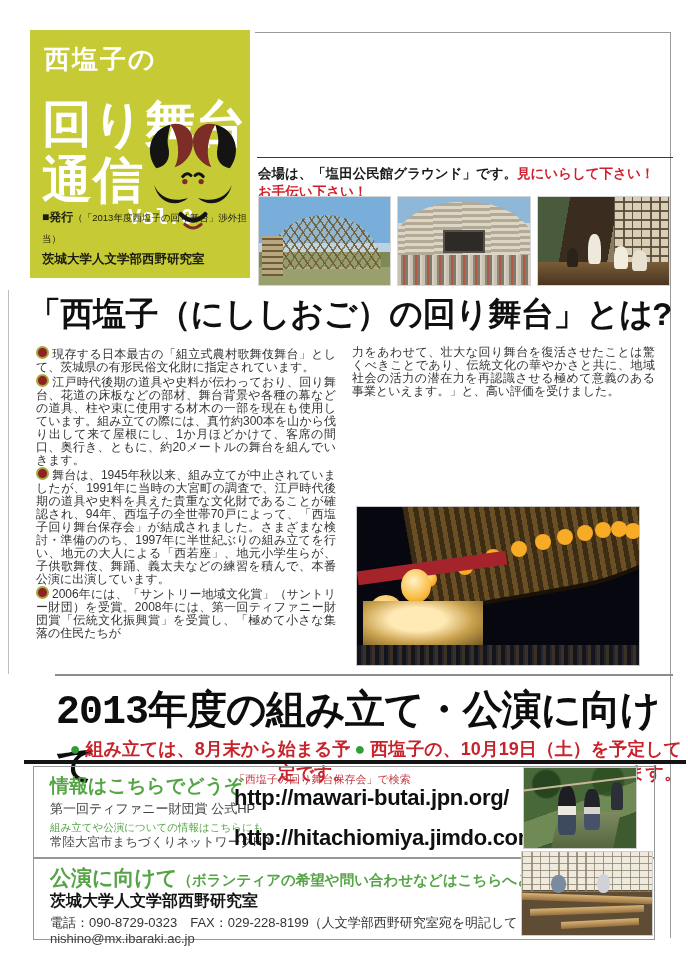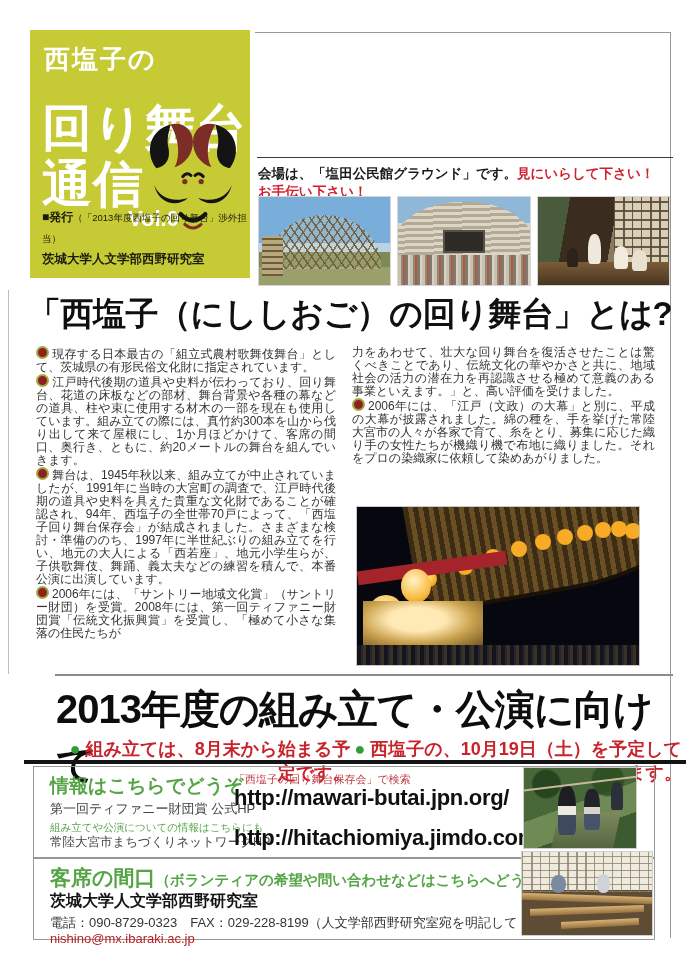--- a/index.html
+++ b/index.html
@@ -1,18 +1,18 @@
 <!DOCTYPE html>
 <html><head>
 <meta charset="utf-8">
 <style>
   html,body{margin:0;padding:0;background:#ffffff;}
   .page{position:relative;width:688px;height:972px;background:#fff;overflow:hidden;
         font-family:"Liberation Sans","DejaVu Sans",sans-serif;color:#222;}
-  .serif{font-family:Liberation Sans, sans-serif;}
+  .serif{font-family:Liberation Mono, monospace;}
 
   
   .frame-top{position:absolute;left:255px;top:32px;width:415px;height:1px;background:#9a9a9a;}
   .frame-right{position:absolute;left:670px;top:32px;width:1px;height:906px;background:#9a9a9a;}
   .frame-left{position:absolute;left:8px;top:290px;width:1px;height:384px;background:#bdbdbd;}
 
   
   .masthead{position:absolute;left:30px;top:30px;width:220px;height:248px;background:#c6cb35;}
   .mh-small{position:absolute;left:14px;top:12px;font-weight:bold;font-size:26px;color:#fff;letter-spacing:2px;}
   .mh-big{position:absolute;left:12px;top:46px;font-weight:bold;font-size:50px;line-height:56px;color:#fff;letter-spacing:1px;white-space:pre-line;margin-top:24px;}
@@ -118,21 +118,21 @@
   .search-hint{position:absolute;left:200px;top:5px;font-size:11px;color:#c03a42;}
   .url{position:absolute;font-size:22px;font-weight:bold;color:#101010;letter-spacing:-0.3px;}
   .url1{left:200px;top:18px;}
   .more-label{position:absolute;left:16px;top:54px;font-size:10.5px;color:#55a546;}
   .network-label{position:absolute;left:16px;top:67px;font-size:12.5px;color:#444;}
   .url2{left:200px;top:58px;}
   .contact-h{position:absolute;left:16px;top:97px;font-size:21px;font-weight:bold;color:#55a546;}
   .contact-h .note{font-size:14.5px;font-weight:bold;}
   .office{position:absolute;left:16px;top:124px;font-size:16px;font-weight:bold;color:#141414;}
   .phone{position:absolute;left:16px;top:147px;font-size:13px;color:#333;}
-  .email{position:absolute;left:16px;top:164px;font-size:13px;color:#b91c1c;}
+  .email{position:absolute;left:16px;top:164px;font-size:13px;color:#404040;}
 
   
   .ph-forest{position:absolute;left:523px;top:767px;width:112px;height:80px;overflow:hidden;border:1px solid #cfcfcf;
       background:
         radial-gradient(circle at 20% 20%,rgba(30,60,25,.8) 0 12%,transparent 14%),
         radial-gradient(circle at 75% 15%,rgba(40,75,30,.8) 0 14%,transparent 16%),
         linear-gradient(160deg,#49683a 0 45%,#6f8a55 45% 70%,#3d5a30 70% 100%);}
   .ph-forest .path{position:absolute;left:28%;bottom:0;width:55%;height:45%;background:linear-gradient(#7d8a60,#55663f);transform:skewX(-12deg);}
   .ph-forest .pole{position:absolute;left:-4%;top:18%;width:115%;height:2px;background:#cbb79a;transform:rotate(-7deg);}
   .ph-forest .fig{position:absolute;border-radius:40% 40% 15% 15%;}
@@ -221,21 +221,20 @@
 
   <div class="col col-l">
     <p><span class="bullet-icon"></span><span>現存する日本最古の「組立式農村歌舞伎舞台」として、茨城県の有形民俗文化財に指定されています。</span></p>
     <p><span class="bullet-icon"></span><span>江戸時代後期の道具や史料が伝わっており、回り舞台、花道の床板などの部材、舞台背景や各種の幕などの道具、柱や束に使用する材木の一部を現在も使用しています。組み立ての際には、真竹約300本を山から伐り出して来て屋根にし、1か月ほどかけて、客席の間口、奥行き、ともに、約20メートルの舞台を組んでいきます。</span></p>
     <p><span class="bullet-icon"></span><span>舞台は、1945年秋以来、組み立てが中止されていましたが、1991年に当時の大宮町の調査で、江戸時代後期の道具や史料を具えた貴重な文化財であることが確認され、94年、西塩子の全世帯70戸によって、「西塩子回り舞台保存会」が結成されました。さまざまな検討・準備ののち、1997年に半世紀ぶりの組み立てを行い、地元の大人による「西若座」、地元小学生らが、子供歌舞伎、舞踊、義太夫などの練習を積んで、本番公演に出演しています。</span></p>
     <p><span class="bullet-icon"></span><span>2006年には、「サントリー地域文化賞」（サントリー財団）を受賞。2008年には、第一回ティファニー財団賞「伝統文化振興賞」を受賞し、「極めて小さな集落の住民たちが</span></p>
   </div>
 
   <div class="col col-r">
     <p><span>力をあわせて、壮大な回り舞台を復活させたことは驚くべきことであり、伝統文化の華やかさと共に、地域社会の活力の潜在力を再認識させる極めて意義のある事業といえます。」と、高い評価を受けました。</span></p>
-    <p><span class="bullet-icon"></span><span>2006年には、「江戸（文政）の大幕」と別に、平成の大幕が披露されました。綿の種を、手を挙げた常陸大宮市の人々が各家で育て、糸をとり、募集に応じた織り手の女性たちが機織り機で布地に織りました。それをプロの染織家に依頼して染めあがりました。</span></p>
   </div>
 
   <div class="night">
     <div class="roof"></div>
     <div class="lanterns"></div>
     <div class="banner"></div>
     <div class="biglan b1"></div>
     <div class="biglan b2"></div>
     <div class="tag t1">西塩</div>
     <div class="tag t2">西塩</div>
@@ -255,21 +254,21 @@
     <div class="divider"></div>
     <div class="info-h">情報はこちらでどうぞ</div>
     <div class="info-sub">第一回ティファニー財団賞 公式HP</div>
     <div class="search-hint">「西塩子の回り舞台保存会」で検索</div>
     <div class="url url1">http://mawari-butai.jpn.org/</div>
     <div class="more-label">組み立てや公演についての情報はこちらにも</div>
     <div class="network-label">常陸大宮市まちづくりネットワークHP</div>
     <div class="url url2">http://hitachiomiya.jimdo.com/</div>
 
     <div class="contact-h">
-      <span>客席の間口</span><span class="note">（ボランティアの希望や問い合わせなどはこちらへどうぞ）</span>
+      <span>公演に向けて</span><span class="note">（ボランティアの希望や問い合わせなどはこちらへどうぞ）</span>
     </div>
     <div class="office">茨城大学人文学部西野研究室</div>
     <div class="phone">電話：090-8729-0323　FAX：029-228-8199（人文学部西野研究室宛を明記してください）</div>
     <div class="email">nishino@mx.ibaraki.ac.jp</div>
   </div>
 
   <div class="ph-forest">
     <div class="path"></div>
     <div class="fig g1"></div>
     <div class="fig g2"></div>

